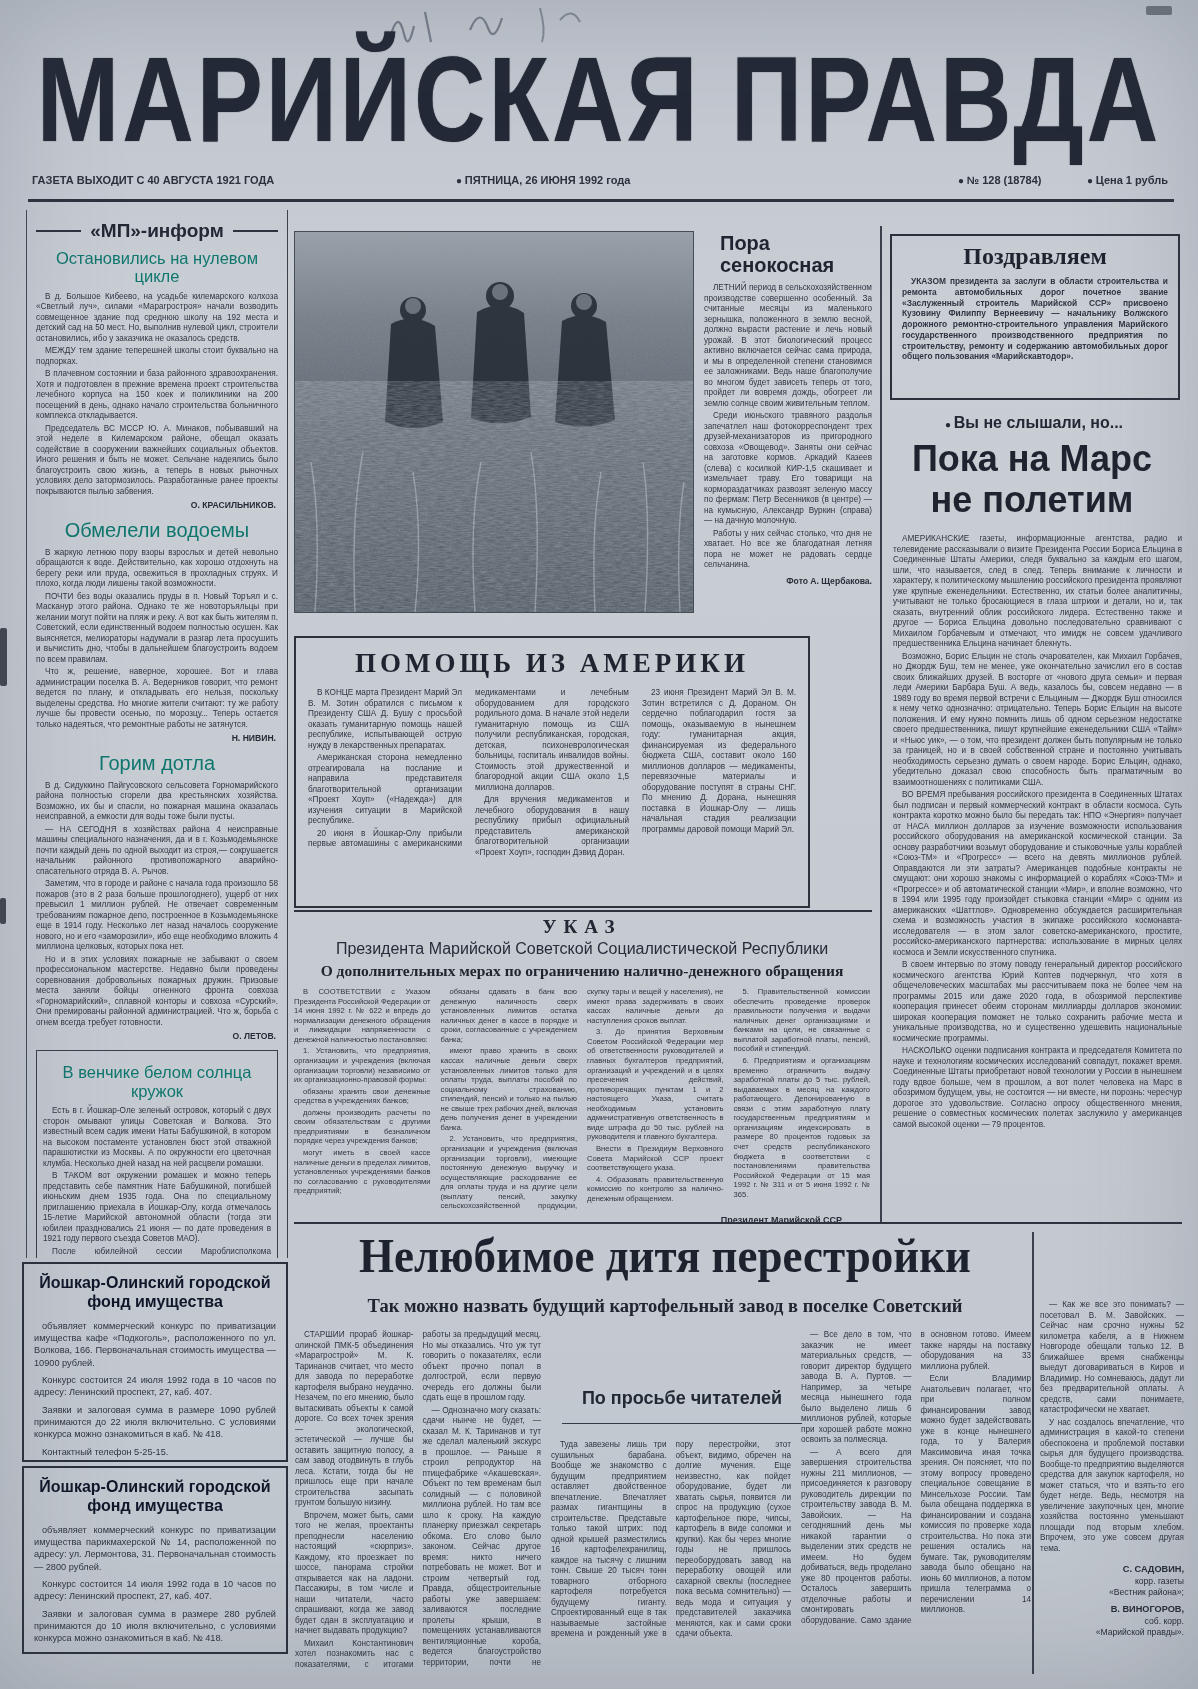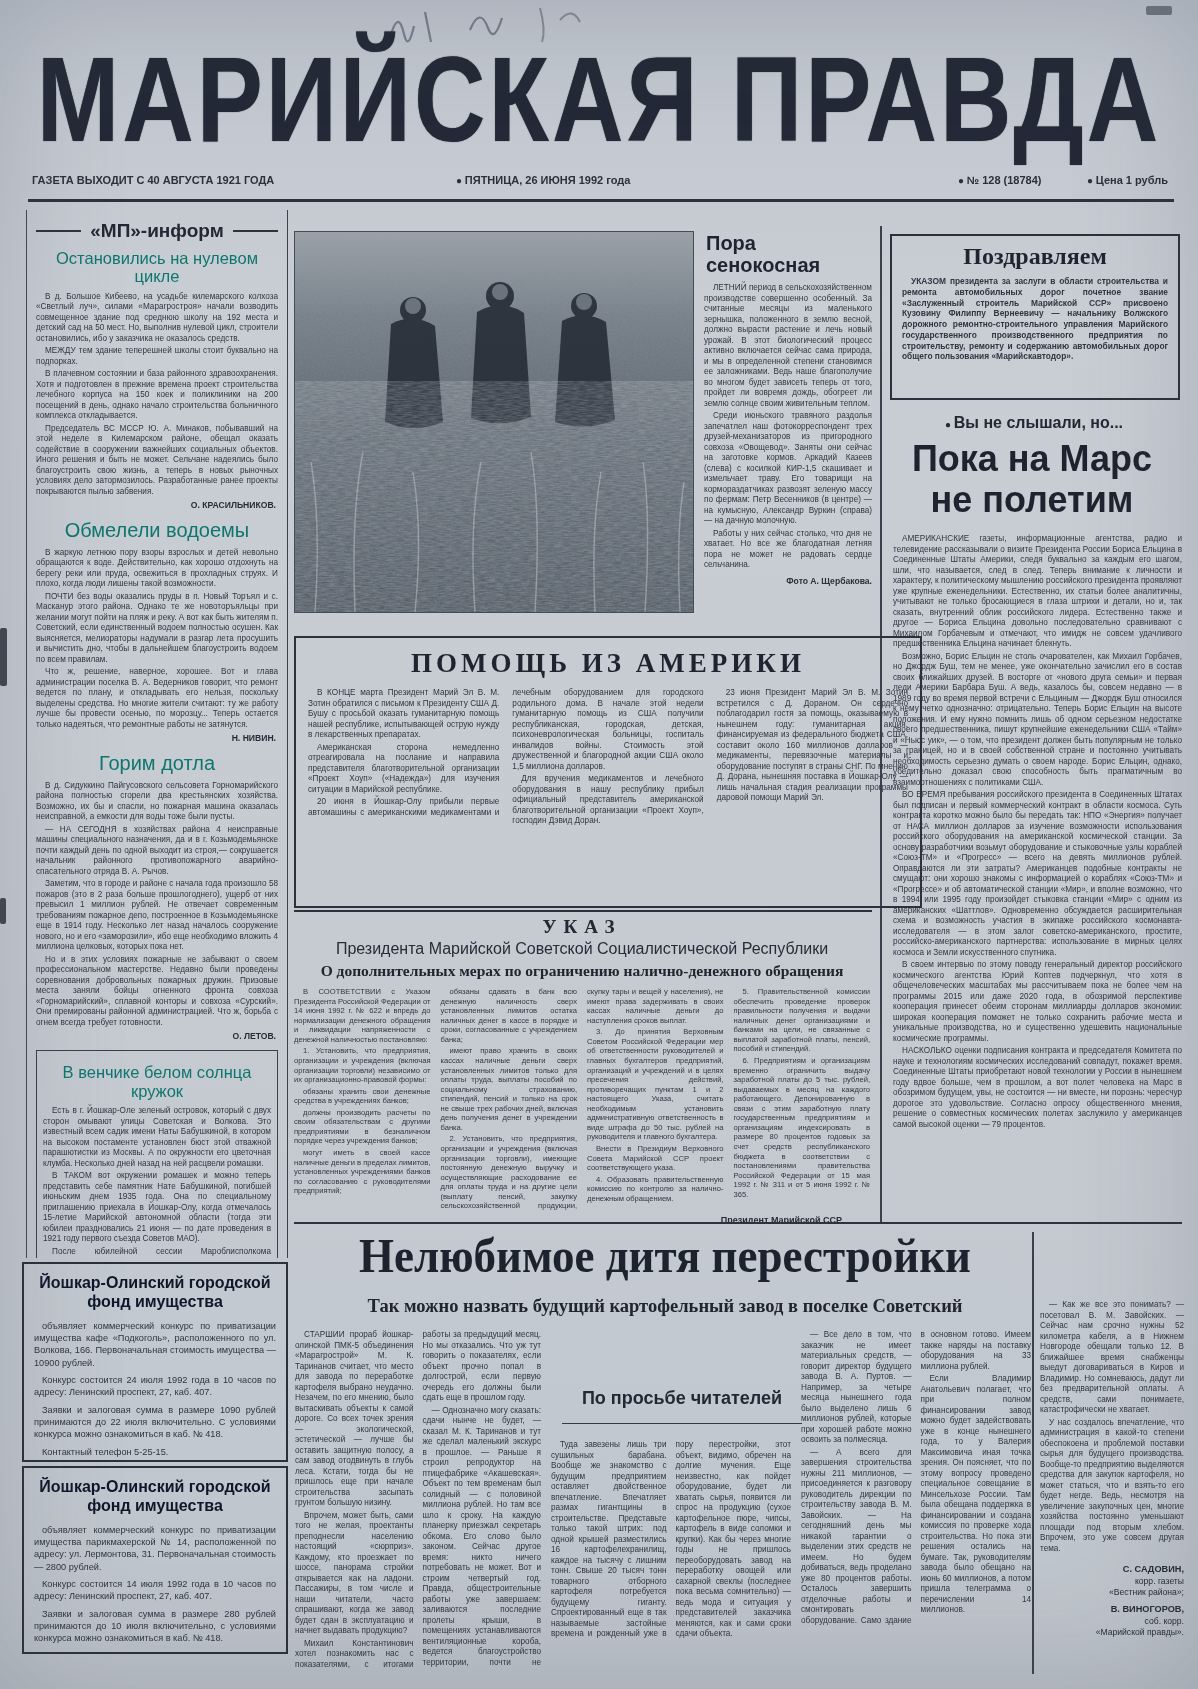--- a/index.html
+++ b/index.html
@@ -51,34 +51,34 @@
   .adbox{left:22px;width:266px;border:2px solid #2a303c;padding:8px 10px;box-sizing:border-box;overflow:hidden;}
   .ad1{top:1262px;height:200px;}
   .ad2{top:1466px;height:188px;}
   .adbox h3{font-weight:700;font-size:16px;line-height:1.18;text-align:center;margin:2px 0 8px;color:#0f172a;}
   .body-ad{font-size:9.2px;line-height:1.34;text-align:justify;}
   .body-ad .para{margin-bottom:5px;text-indent:8px;}
   
   .photo{left:294px;top:231px;width:398px;height:380px;border:1px solid #454d58;overflow:hidden;background:#5a636d;}
   
   .hay{left:704px;top:233px;width:168px;height:398px;overflow:hidden;}
-  .hay h2{font-weight:700;font-size:20px;line-height:1.08;margin:0 0 7px 2px;color:#1f2530;}
+  .hay h2{font-weight:700;font-size:20px;line-height:1.08;margin:0 0 7px 16px;color:#1f2530;}
   .photo-credit{text-align:right;font-size:8.6px;font-weight:700;margin-top:5px;color:#2a303b;}
   
   .congrats{left:890px;top:234px;width:290px;height:166px;border:2.5px solid #2a303c;
     padding:5px 10px;box-sizing:border-box;overflow:hidden;}
   .congrats h2{font-family:"Liberation Serif",serif;font-weight:700;font-size:24px;text-align:center;margin:2px 0 6px;color:#1f2530;}
   .congrats .body-sm{font-weight:700;font-size:8.4px;}
   
   .mars-kicker{left:886px;top:414px;width:296px;text-align:center;font-weight:700;font-size:16px;color:#222834;}
   .mars-head{left:882px;top:438px;width:300px;text-align:center;font-weight:700;
     font-size:36px;line-height:1.08;color:#1e242f;transform:scaleY(1.05);transform-origin:top center;}
   .mars-body{left:893px;top:534px;width:289px;height:680px;overflow:hidden;}
   
-  .america{left:294px;top:636px;width:628px;height:272px;border:2px solid #2b313d;
+  .america{left:294px;top:636px;width:516px;height:272px;border:2px solid #2b313d;
     padding:6px 12px;box-sizing:border-box;overflow:hidden;}
   .america h2{font-family:"Liberation Serif",serif;font-weight:700;font-size:27px;
     letter-spacing:4px;text-align:center;margin:4px 0 9px;color:#1f2530;}
   
   .ukaz{left:294px;top:916px;width:576px;height:306px;overflow:hidden;}
   .u-t1{font-family:"Liberation Serif",serif;font-weight:700;font-size:19px;letter-spacing:7px;text-align:center;color:#222834;}
   .u-t2{font-size:16px;text-align:center;margin-top:2px;color:#262c38;}
   .u-t3{font-family:"Liberation Serif",serif;font-weight:700;font-size:15.5px;text-align:center;margin:4px 0 7px;color:#20262f;}
   .u-sig{position:relative;height:26px;margin-top:4px;font-size:9px;font-weight:700;color:#262c37;}
   .u-role{position:absolute;right:28px;top:0;margin-left:28px;}
@@ -286,21 +286,21 @@
   <div class="u-t1">УКАЗ</div>
   <div class="u-t2">Президента Марийской Советской Социалистической Республики</div>
   <div class="u-t3">О дополнительных мерах по ограничению налично-денежного обращения</div>
   <div class="cols4 body-xs">
       <p class="para">В СООТВЕТСТВИИ с Указом Президента Российской Федерации от 14 июня 1992 г. № 622 и впредь до нормализации денежного обращения и ликвидации напряженности с денежной наличностью постановляю:</p>
       <p class="para">1. Установить, что предприятия, организации и учреждения (включая организации торговли) независимо от их организационно-правовой формы:</p>
       <p class="para">обязаны хранить свои денежные средства в учреждениях банков;</p>
       <p class="para">должны производить расчеты по своим обязательствам с другими предприятиями в безналичном порядке через учреждения банков;</p>
       <p class="para">могут иметь в своей кассе наличные деньги в пределах лимитов, установленных учреждениями банков по согласованию с руководителями предприятий;</p>
       <p class="para">обязаны сдавать в банк всю денежную наличность сверх установленных лимитов остатка наличных денег в кассе в порядке и сроки, согласованные с учреждением банка;</p>
-      <p class="para">имеют право хранить в своих кассах наличные деньги сверх установленных лимитов только для оплаты труда, выплаты пособий по социальному страхованию, стипендий, пенсий и только на срок не свыше трех рабочих дней, включая день получения денег в учреждении банка.</p>
+      <p class="para">имеют право хранить в своих кассах наличные деньги сверх установленных лимитов только для оплаты труда, выплаты пособий по социальному страхованию, стипендий, пенсий и только на пылью не свыше трех рабочих дней, включая день получения денег в учреждении банка.</p>
       <p class="para">2. Установить, что предприятия, организации и учреждения (включая организации торговли), имеющие постоянную денежную выручку и осуществляющие расходование ее для оплаты труда и на другие цели (выплату пенсий, закупку сельскохозяйственной продукции, скупку тары и вещей у населения), не имеют права задерживать в своих кассах наличные деньги до наступления сроков выплат.</p>
       <p class="para">3. До принятия Верховным Советом Российской Федерации мер об ответственности руководителей и главных бухгалтеров предприятий, организаций и учреждений и в целях пресечения действий, противоречащих пунктам 1 и 2 настоящего Указа, считать необходимым установить административную ответственность в виде штрафа до 50 тыс. рублей на руководителя и главного бухгалтера.</p>
       <p class="para">Внести в Президиум Верховного Совета Марийской ССР проект соответствующего указа.</p>
       <p class="para">4. Образовать правительственную комиссию по контролю за налично-денежным обращением.</p>
       <p class="para">5. Правительственной комиссии обеспечить проведение проверок правильности получения и выдачи наличных денег организациями и банками на цели, не связанные с выплатой заработной платы, пенсий, пособий и стипендий.</p>
       <p class="para">6. Предприятиям и организациям временно ограничить выдачу заработной платы до 5 тыс. рублей, выдаваемых в месяц на каждого работающего. Депонированную в связи с этим заработную плату государственным предприятиям и организациям индексировать в размере 80 процентов годовых за счет средств республиканского бюджета в соответствии с постановлениями правительства Российской Федерации от 15 мая 1992 г. № 311 и от 5 июня 1992 г. № 365.</p>
     </div>
   <div class="u-sig">
 
     <span class="u-role">Президент Марийской ССР</span>

